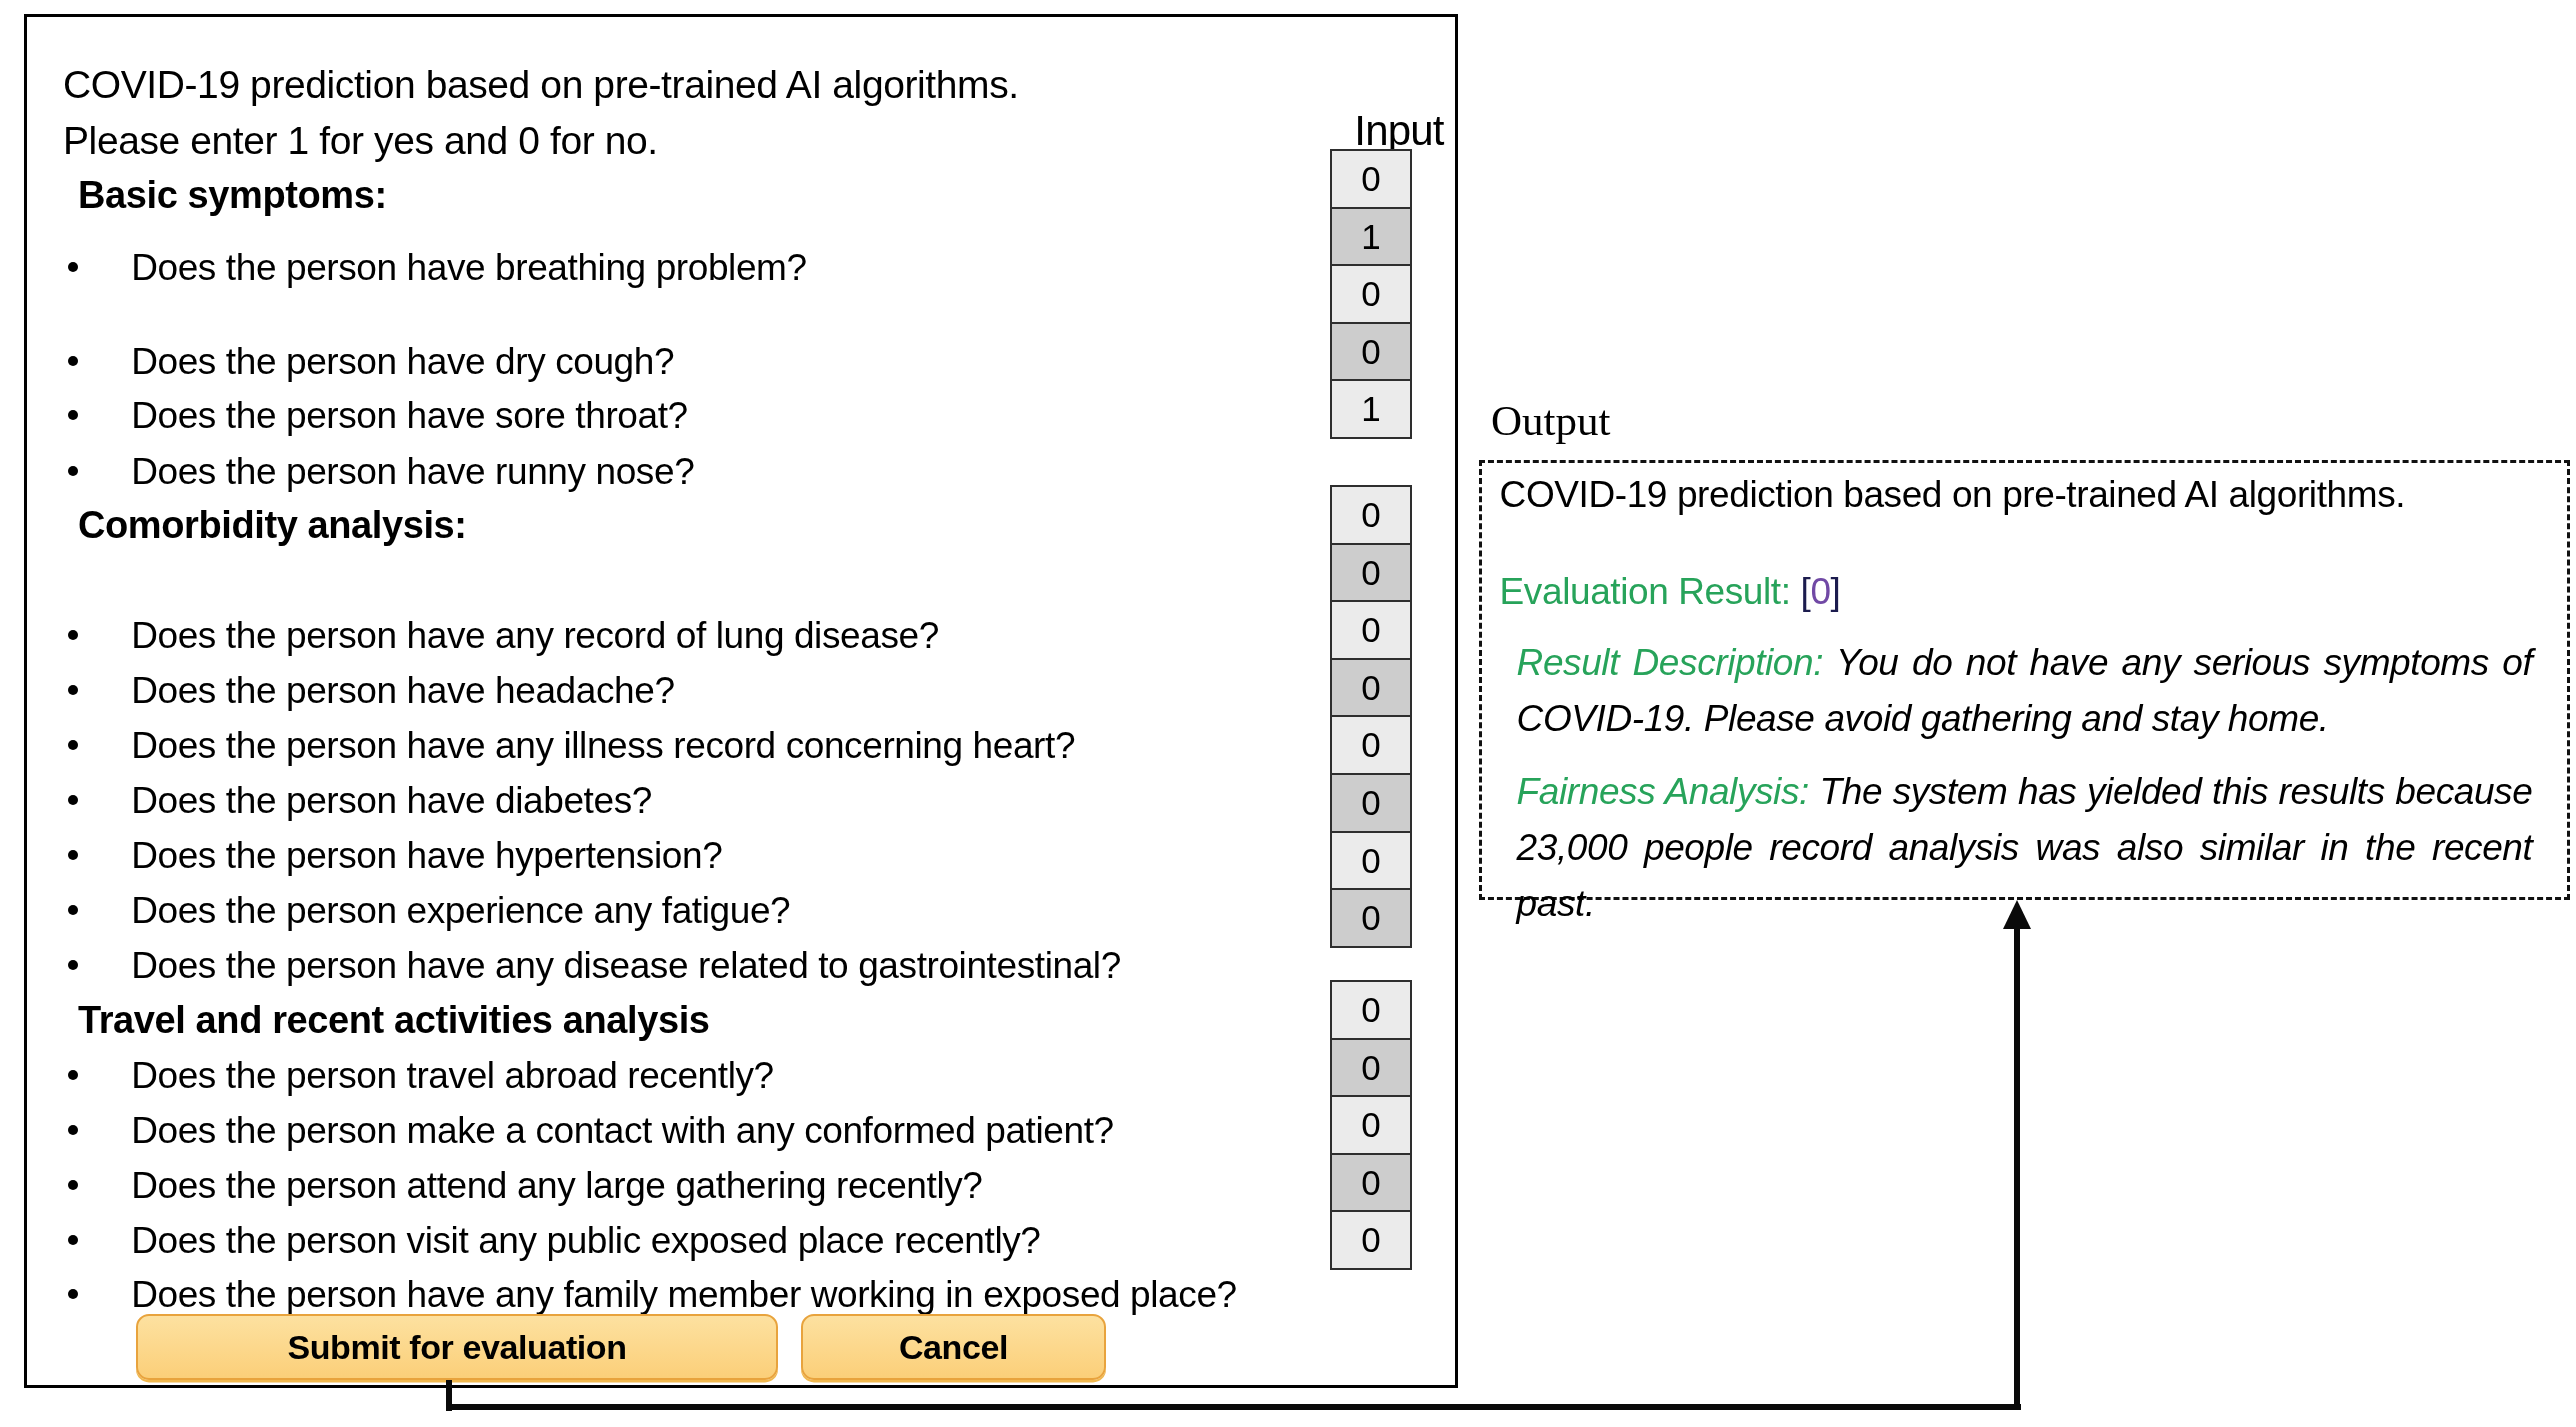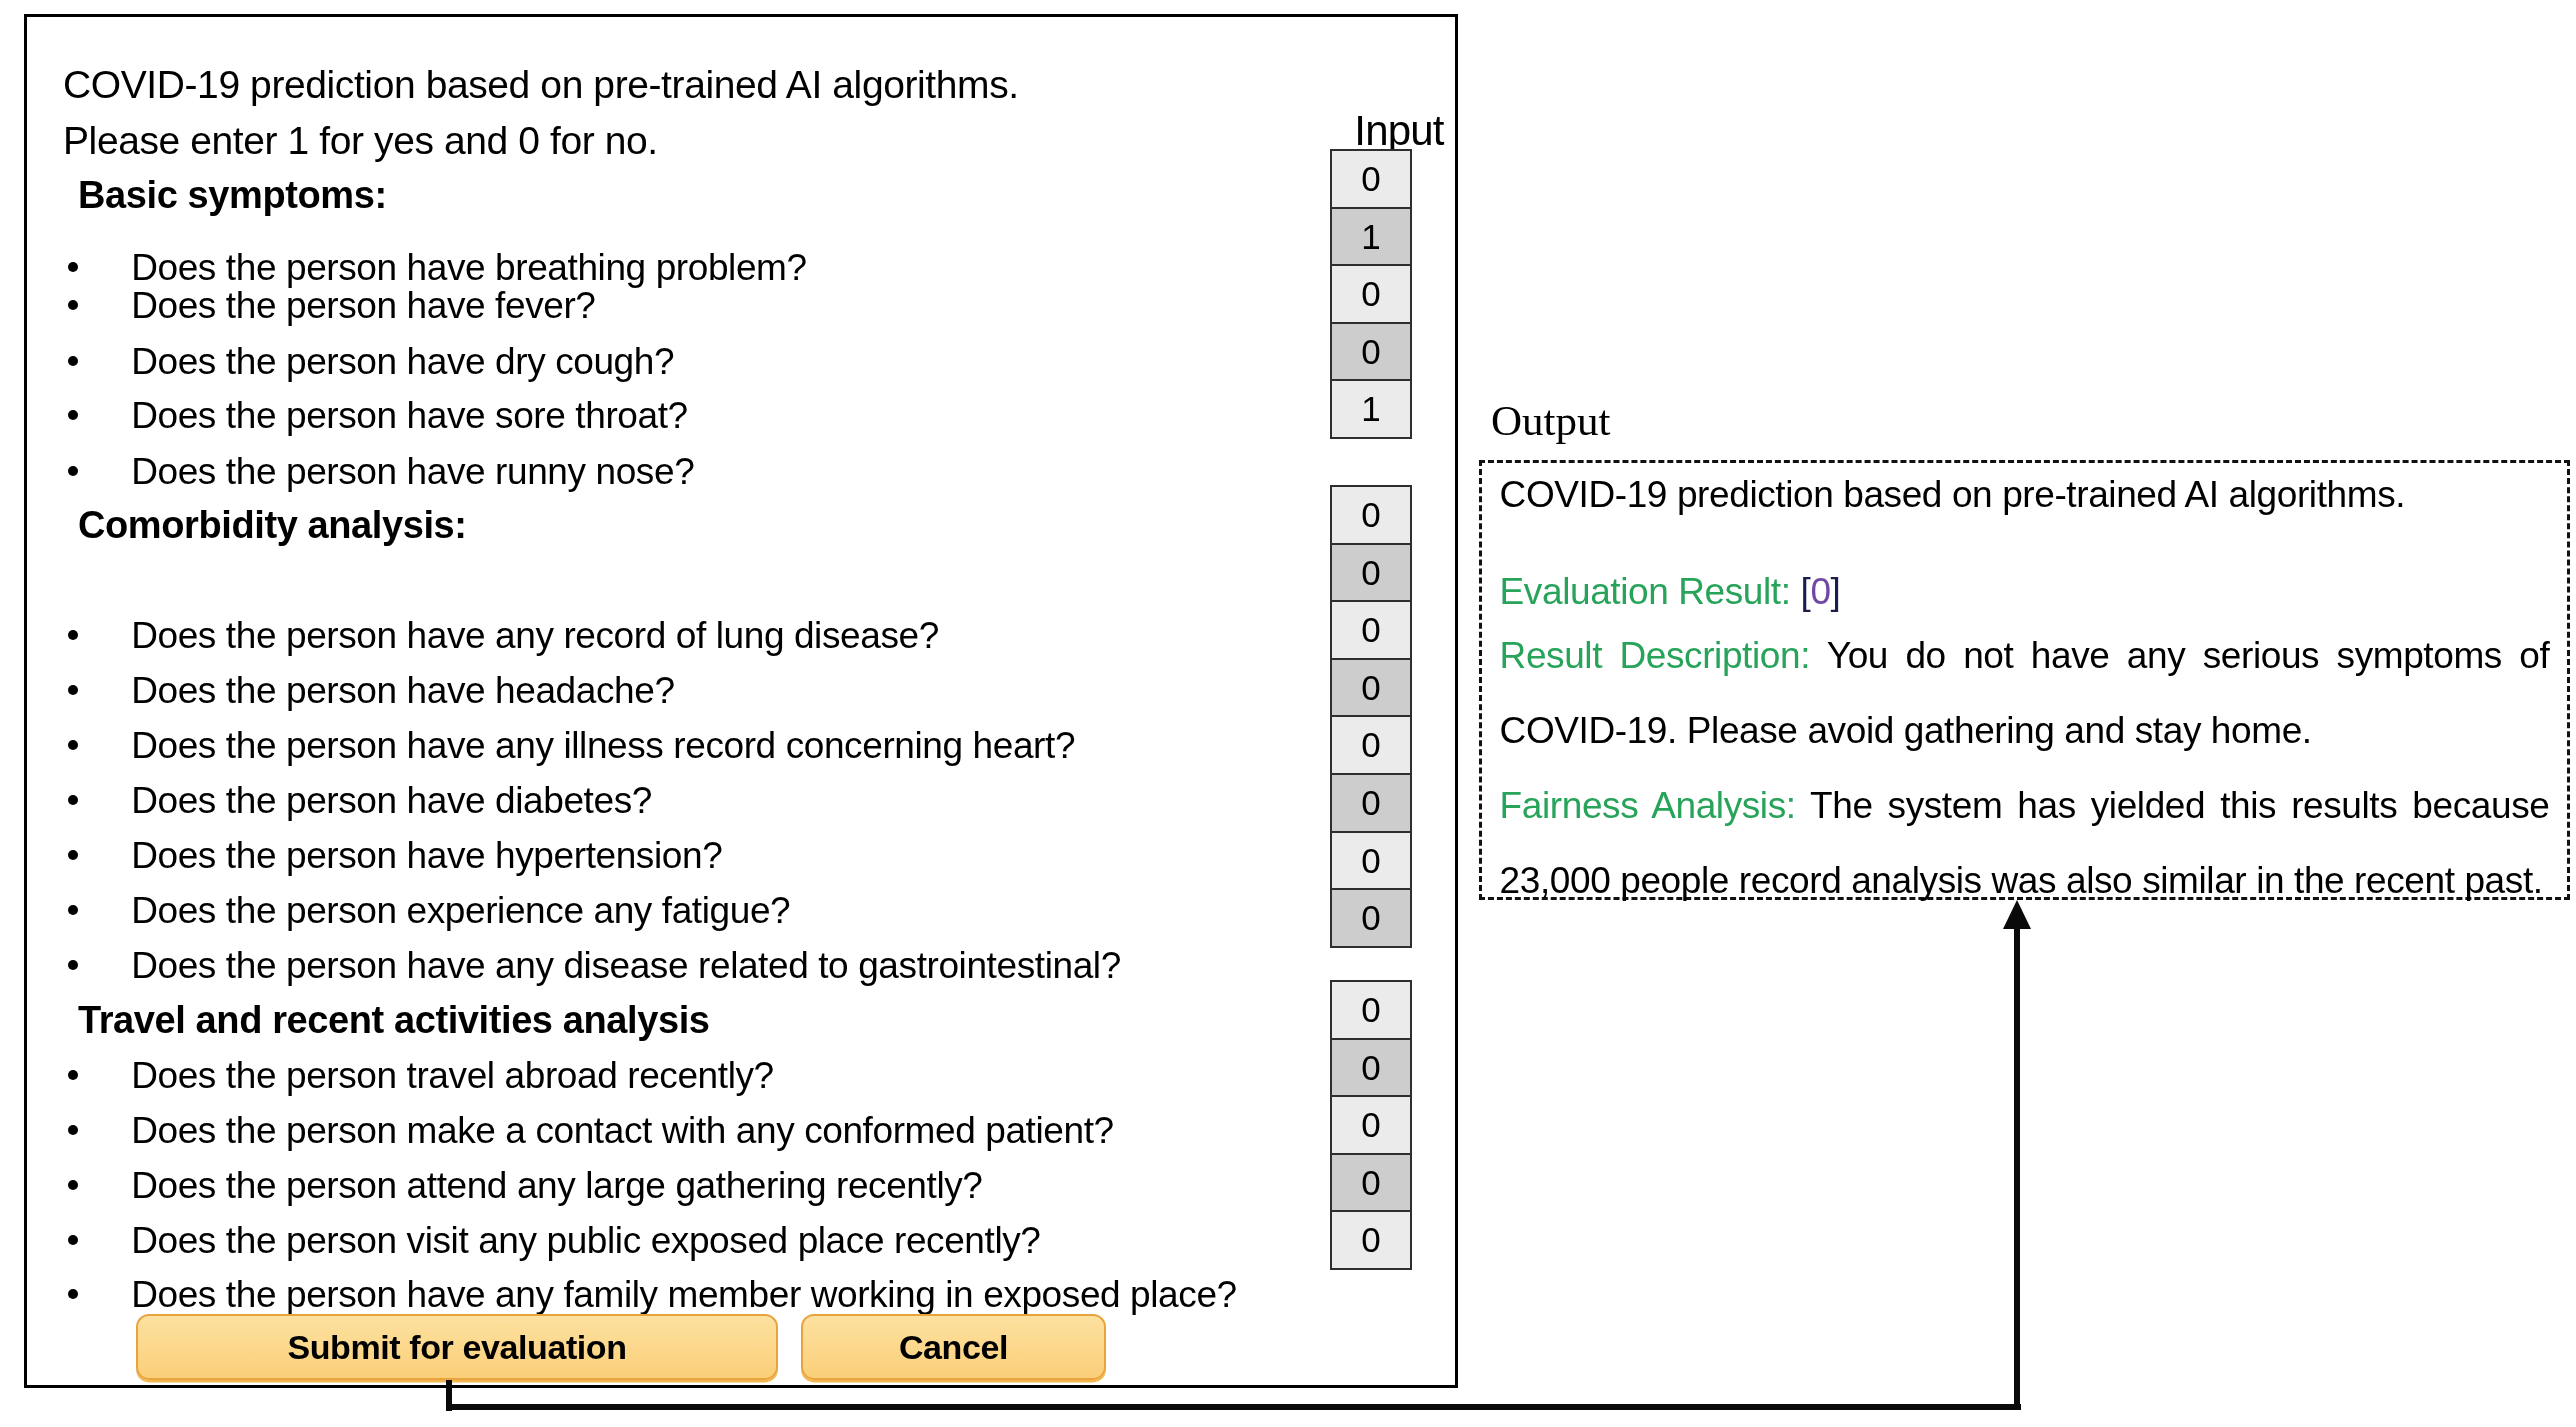--- a/index.html
+++ b/index.html
@@ -42,44 +42,40 @@
 
   
   .out-label{position:absolute;left:1491px;top:395px;font-family:"Liberation Serif","DejaVu Serif",serif;
              font-size:43px;height:51px;line-height:51px;}
   .out-box{position:absolute;left:1479px;top:460px;width:1091px;height:440px;
            border:3.2px dashed #111;box-sizing:border-box;background:#fff;
            padding:6.4px 17.6px 0 17.6px;font-size:37px;letter-spacing:-0.4px;}
   .out-title{line-height:51px;white-space:nowrap;}
   .out-gap{height:45px;}
   .out-eval{line-height:53px;}
-  .out-p{margin:0;text-align:justify;line-height:75px;}
+  .out-p{margin:17px;text-align:justify;line-height:56px;font-style:italic;}
   .green{color:var(--accent-green,#27a35a);}
   .purple{color:var(--value-purple,#7149a5);}
   .navy{color:var(--bracket-navy,#1c1c4e);}
 </style>
 </head>
 <body>
 
 <div class="canvas">
 
   <div class="form-panel">
 
     <div class="t-line" style="top:40px">COVID-19 prediction based on pre-trained AI algorithms.</div>
     <div class="t-line" style="top:96px">Please enter 1 for yes and 0 for no.</div>
     <div class="input-header">Input</div>
 
     <div class="row h" style="top:152px">Basic symptoms:</div>
     <div class="row q" style="top:224px">
         <span class="bullet"></span>
         <span class="qt">Does the person have breathing problem?</span>
-      </div>
-    <div class="row q" style="top:262px">
-        <span class="bullet"></span>
-        <span class="qt">Does the person have fever?</span>
       </div>
     <div class="row q" style="top:318px">
         <span class="bullet"></span>
         <span class="qt">Does the person have dry cough?</span>
       </div>
     <div class="row q" style="top:372px">
         <span class="bullet"></span>
         <span class="qt">Does the person have sore throat?</span>
       </div>
     <div class="row q" style="top:428px">

